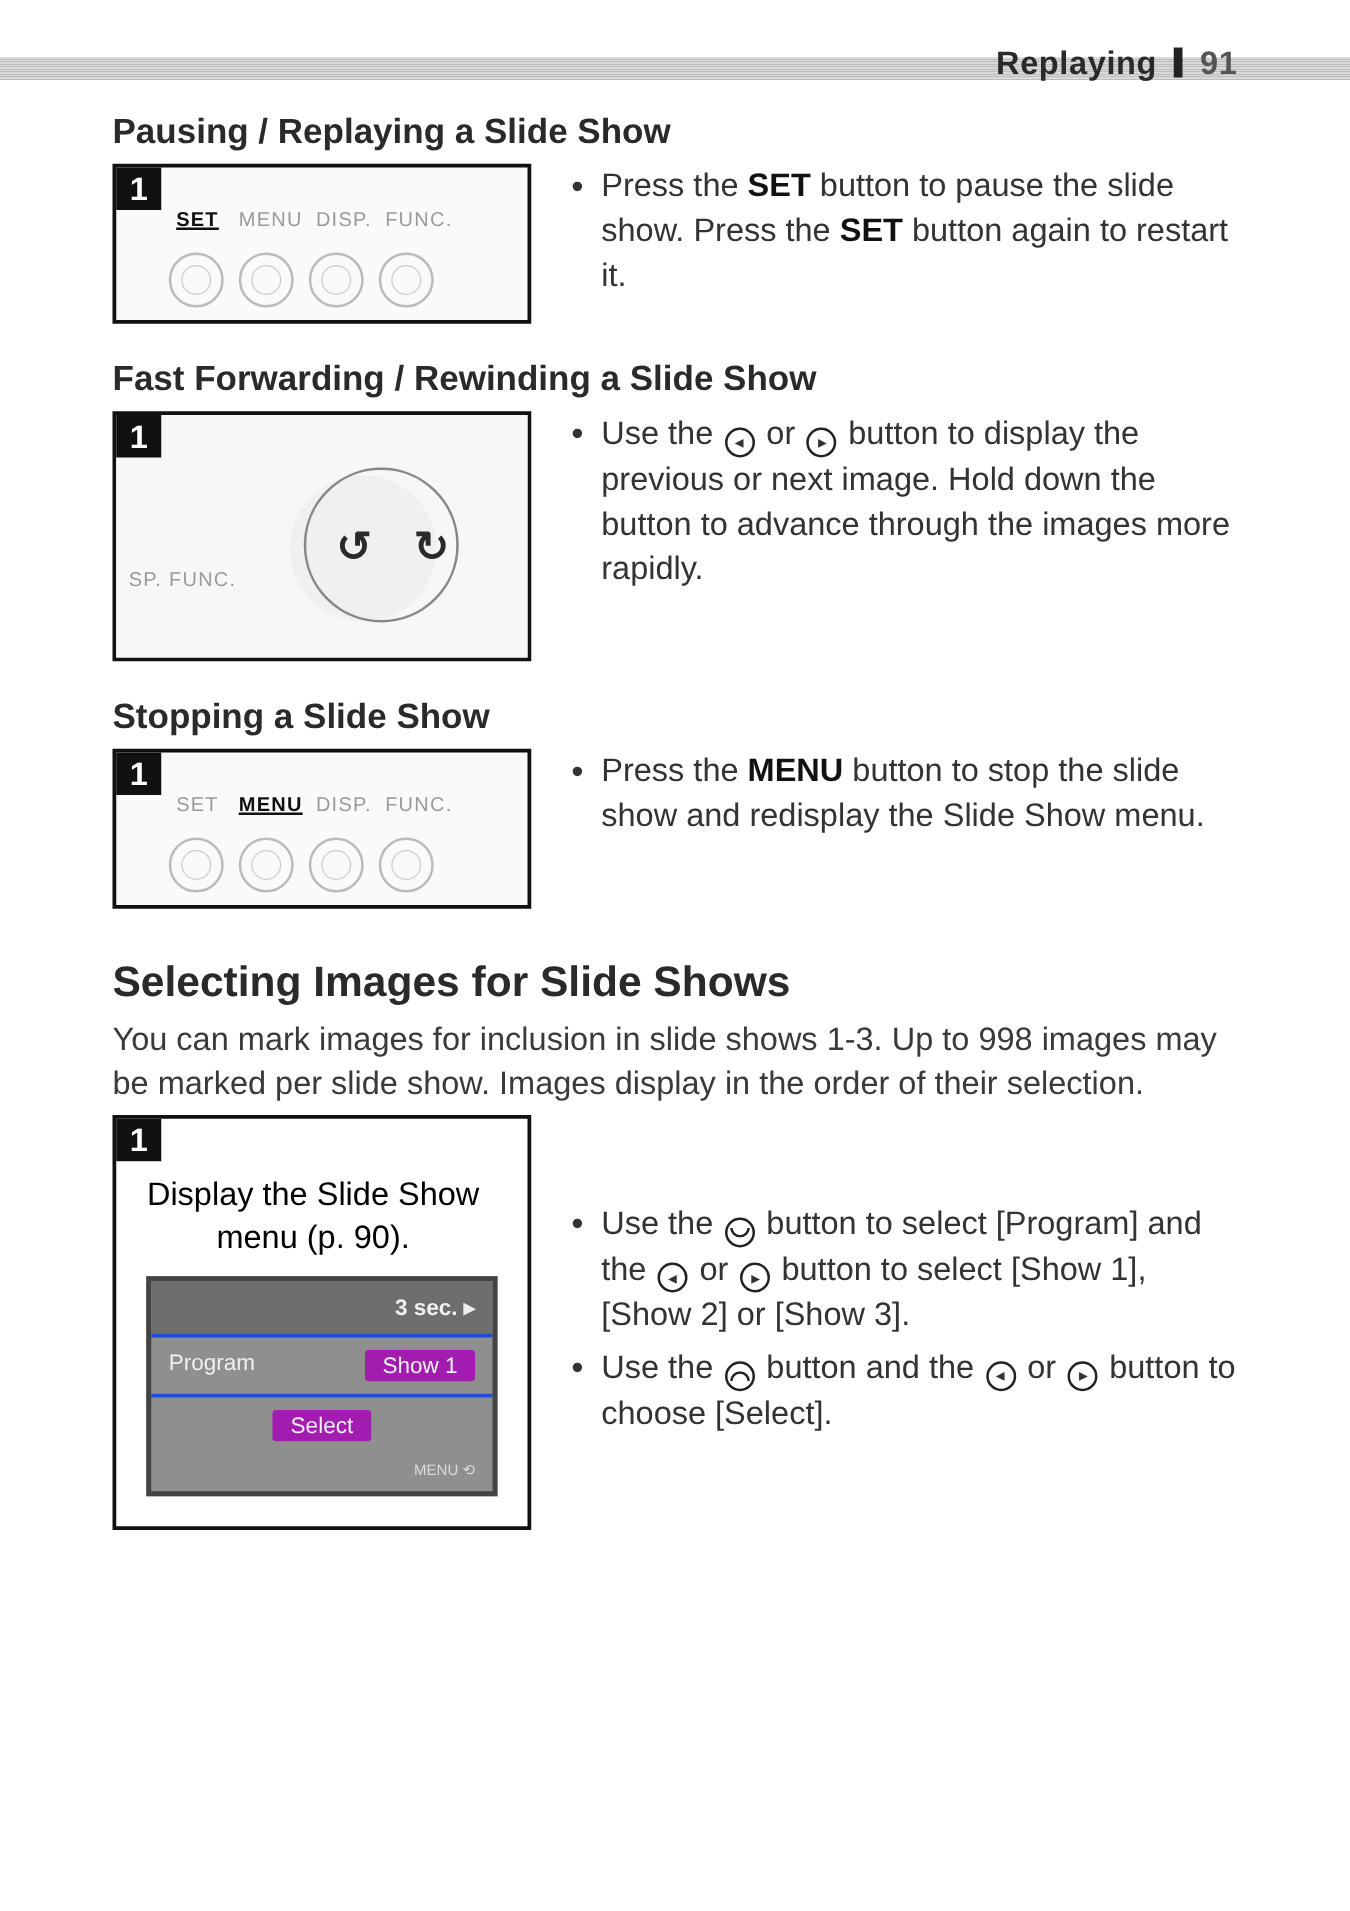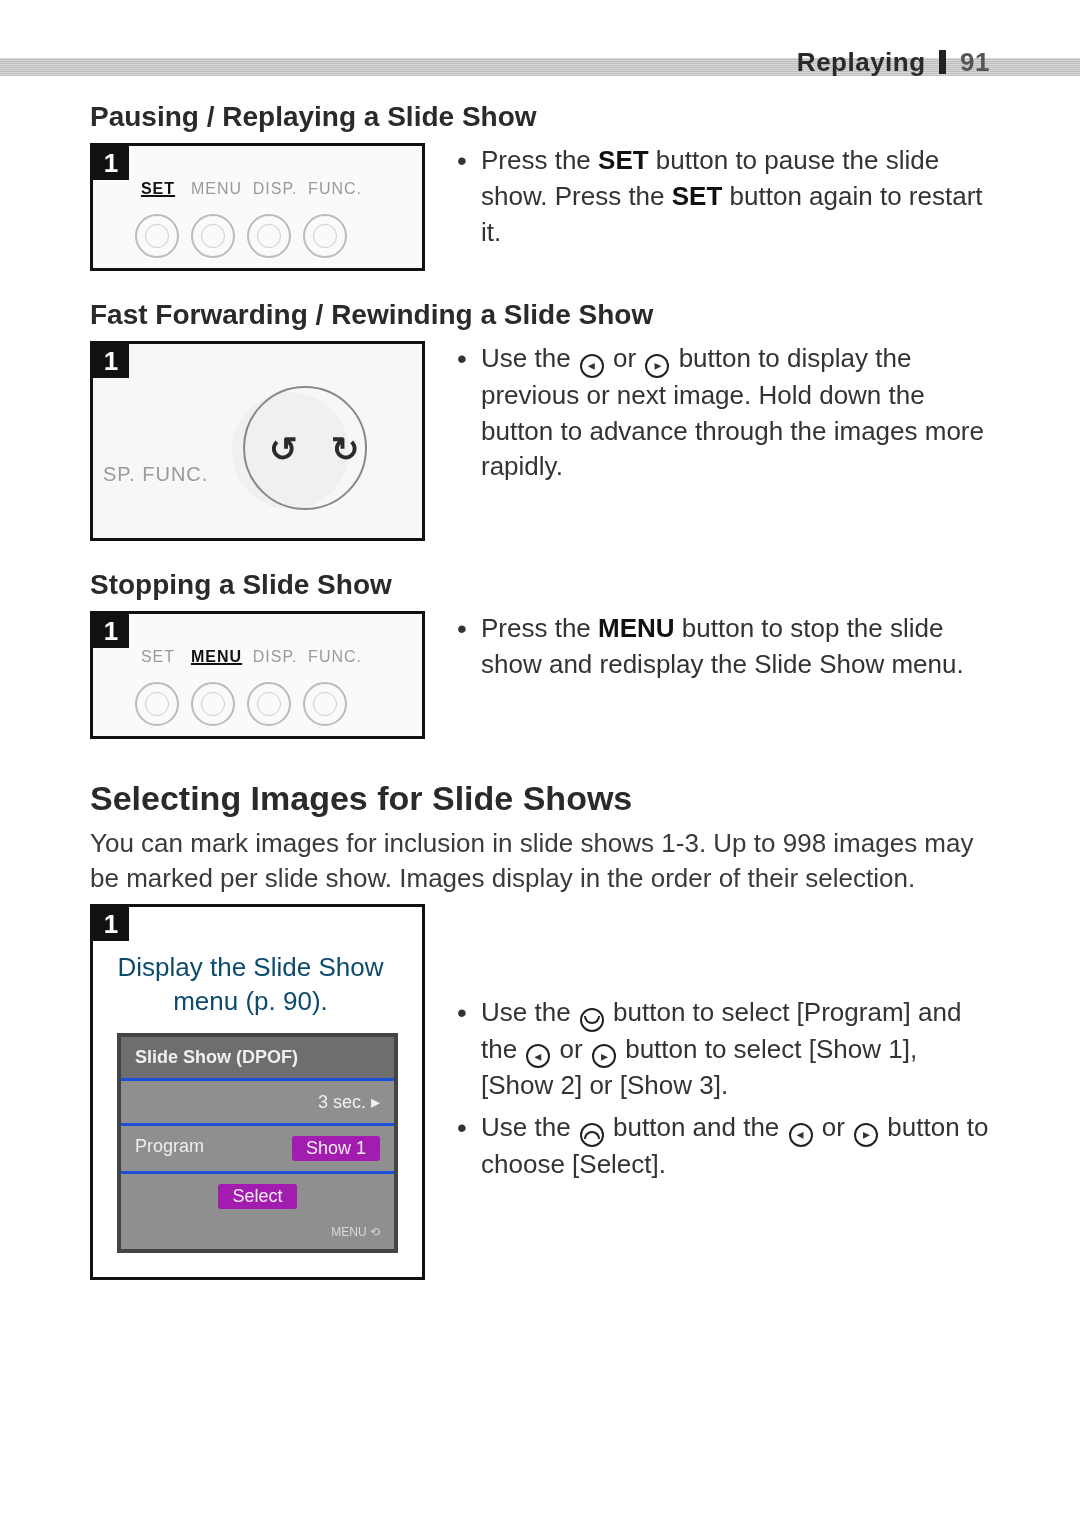--- a/index.html
+++ b/index.html
@@ -12,21 +12,21 @@
   }
   .page {
     width: 1080px;
     min-height: 1529px;
     box-sizing: border-box;
     padding: 0 90px 60px 90px;
   }
   .running-head {
     height: 60px;
     position: relative;
-    margin: 16px -90px 25px -90px;
+    margin: 4px -90px 25px -90px;
     text-decoration: underline;
   }
   .running-head .stripe {
     position: absolute;
     left: 0; right: 0; bottom: 0;
     height: 18px;
     background: repeating-linear-gradient(
       0deg,
       #bdbdbd 0, #bdbdbd 1px,
       #d9d9d9 1px, #d9d9d9 2px
@@ -160,40 +160,40 @@
   .diagram.tall .arrow-r {
     position: absolute;
     top: 85px; left: 238px;
     font-size: 34px;
     font-weight: 800;
   }
   .diagram.tall .corner-label {
     position: absolute;
     left: 10px;
     bottom: 52px;
-    font-size: 20px;
+    font-size: 16px;
     color: #9a9a9a;
     letter-spacing: 1px;
   }
 
   
   .lcd-box {
     width: 335px;
     border: 3px solid #111;
     position: relative;
     box-sizing: border-box;
     background: #fff;
   }
   .lcd-box .stepnum { top: 0; left: 0; }
   .lcd-caption {
     text-align: center;
     font-size: 26px;
     line-height: 1.3;
     padding: 44px 18px 14px 4px;
-    color: #0c4a6e;
+    color: #000000;
   }
   .lcd-screen {
     margin: 0 24px 24px 24px;
     background: #8f8f8f;
     color: #efefef;
     border: 4px solid #444;
     font-size: 18px;
   }
   .lcd-screen .lcd-row {
     display: flex;
@@ -344,23 +344,20 @@
   <div class="intro">You can mark images for inclusion in slide shows 1-3. Up to 998 images may be marked per slide show. Images display in the order of their selection.</div>
 
   <div class="row" style="align-items:center;">
     <div class="lcd-box">
       <div class="stepnum">1</div>
       <div class="lcd-caption">
         <span>Display the Slide Show</span><br>
         <span>menu (p. 90).</span>
       </div>
       <div class="lcd-screen">
-        <div class="lcd-row">
-          <span>Slide Show (DPOF)</span>
-        </div>
         <div class="lcd-row">
           <span></span>
           <span>3 sec. ▸</span>
         </div>
         <div class="lcd-row">
           <span>Program</span>
           <span class="tab">Show 1</span>
         </div>
         <div class="lcd-row sel">
           <span class="tab">Select</span>

